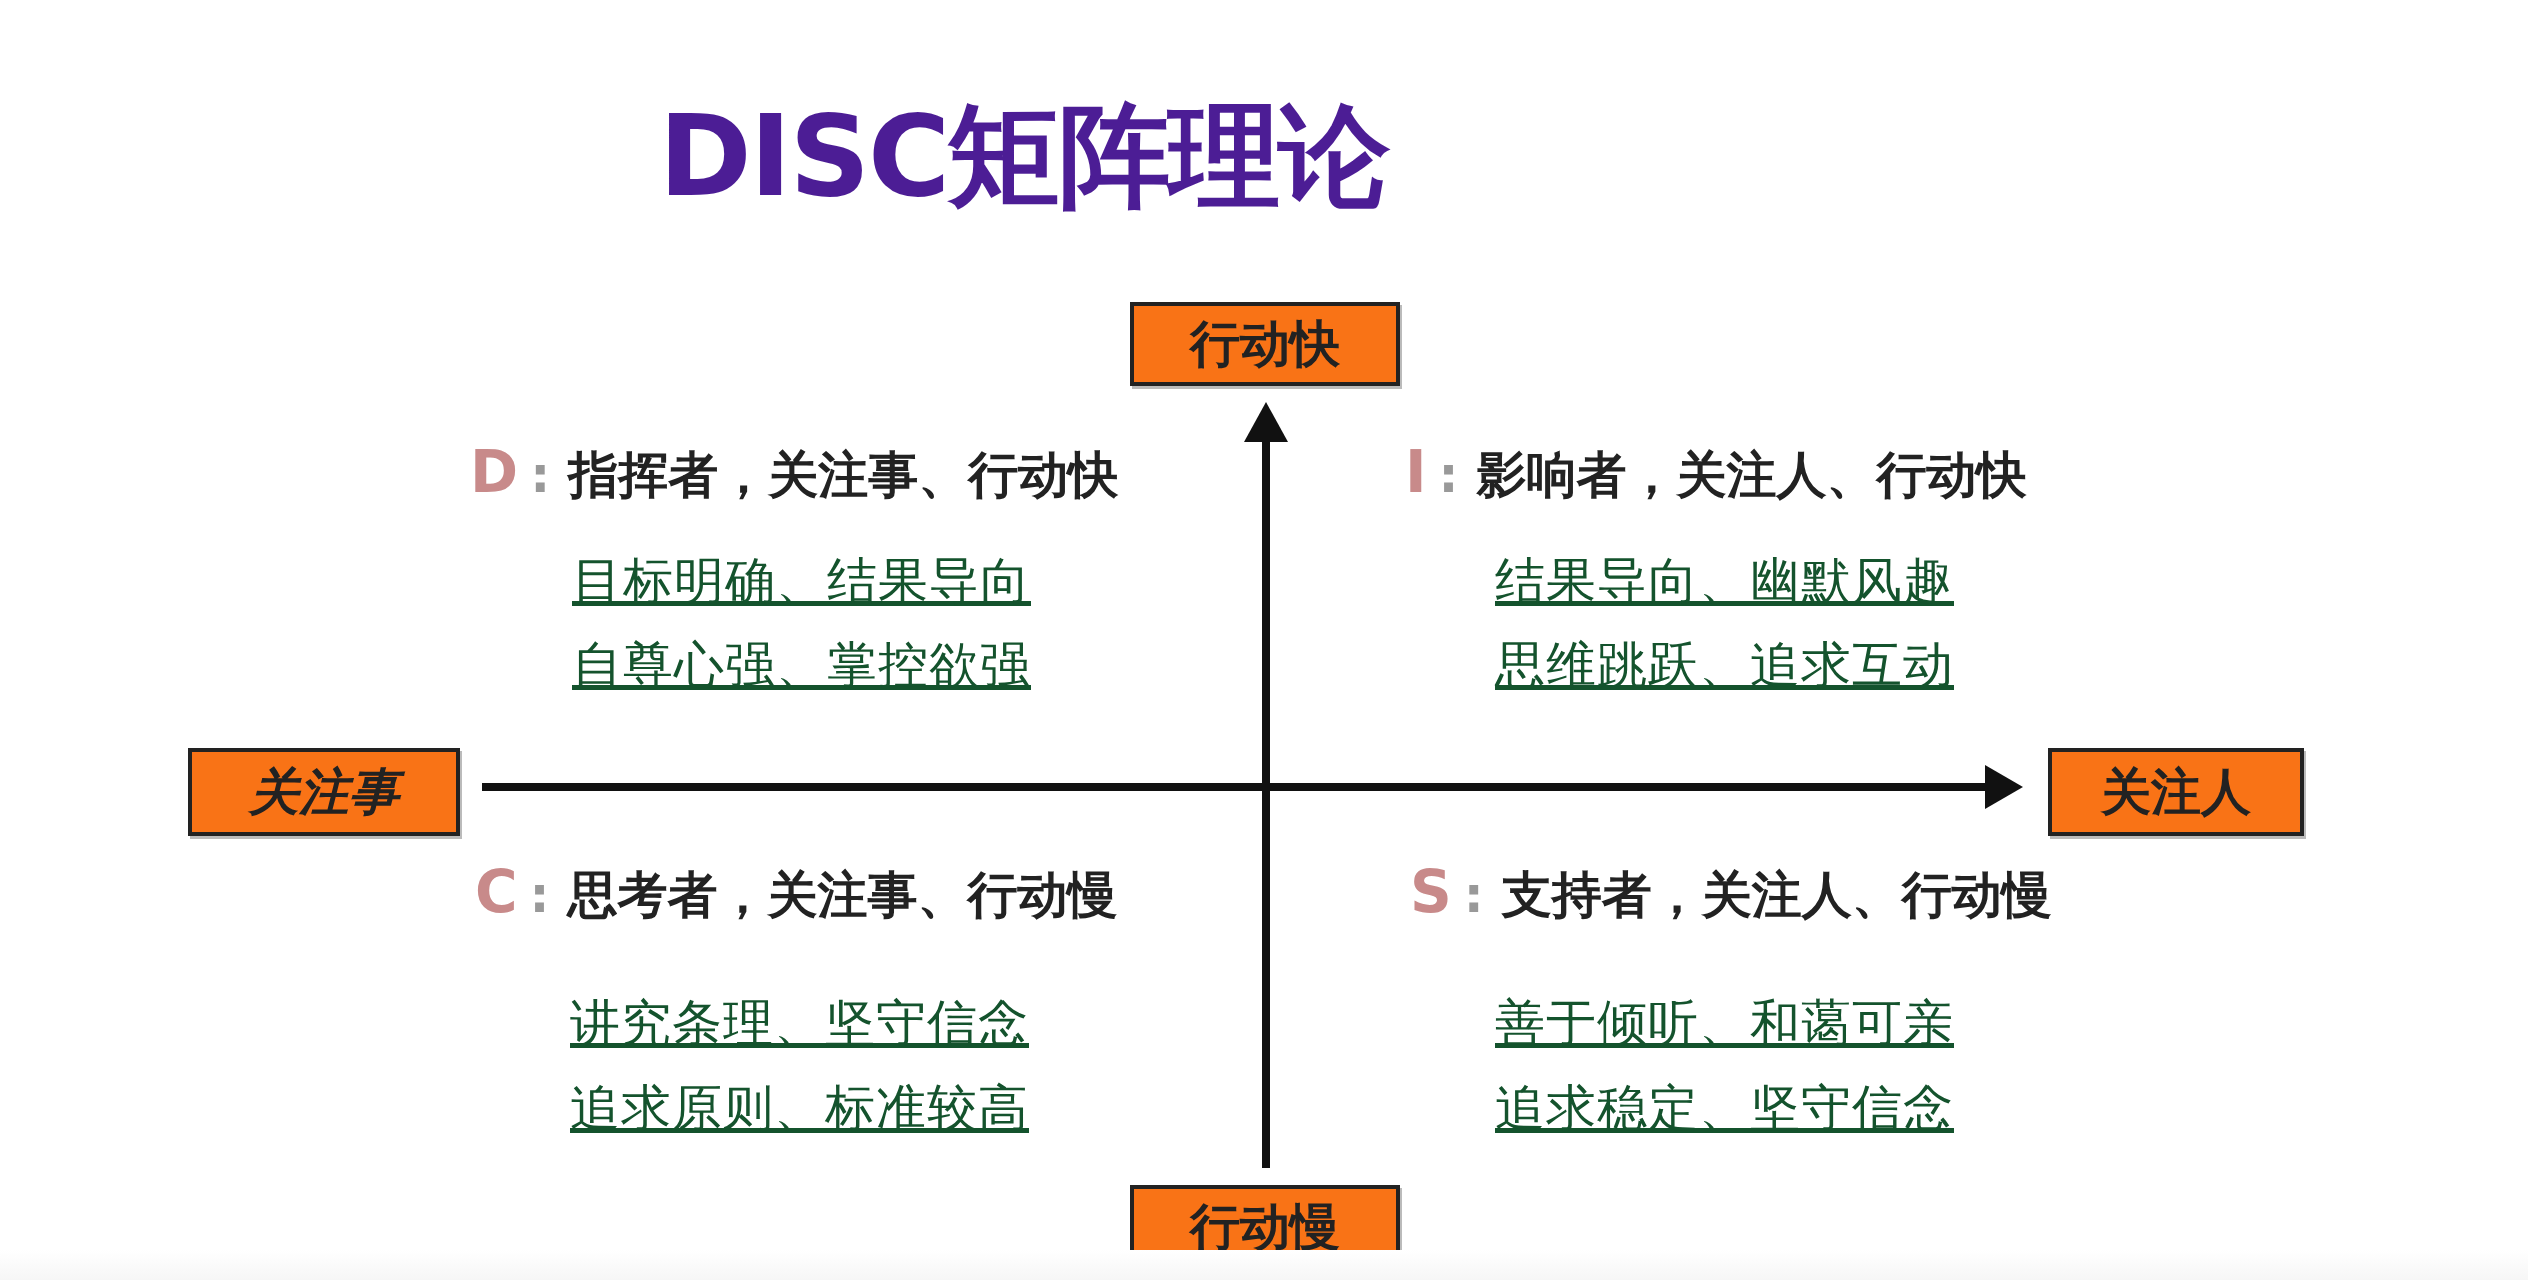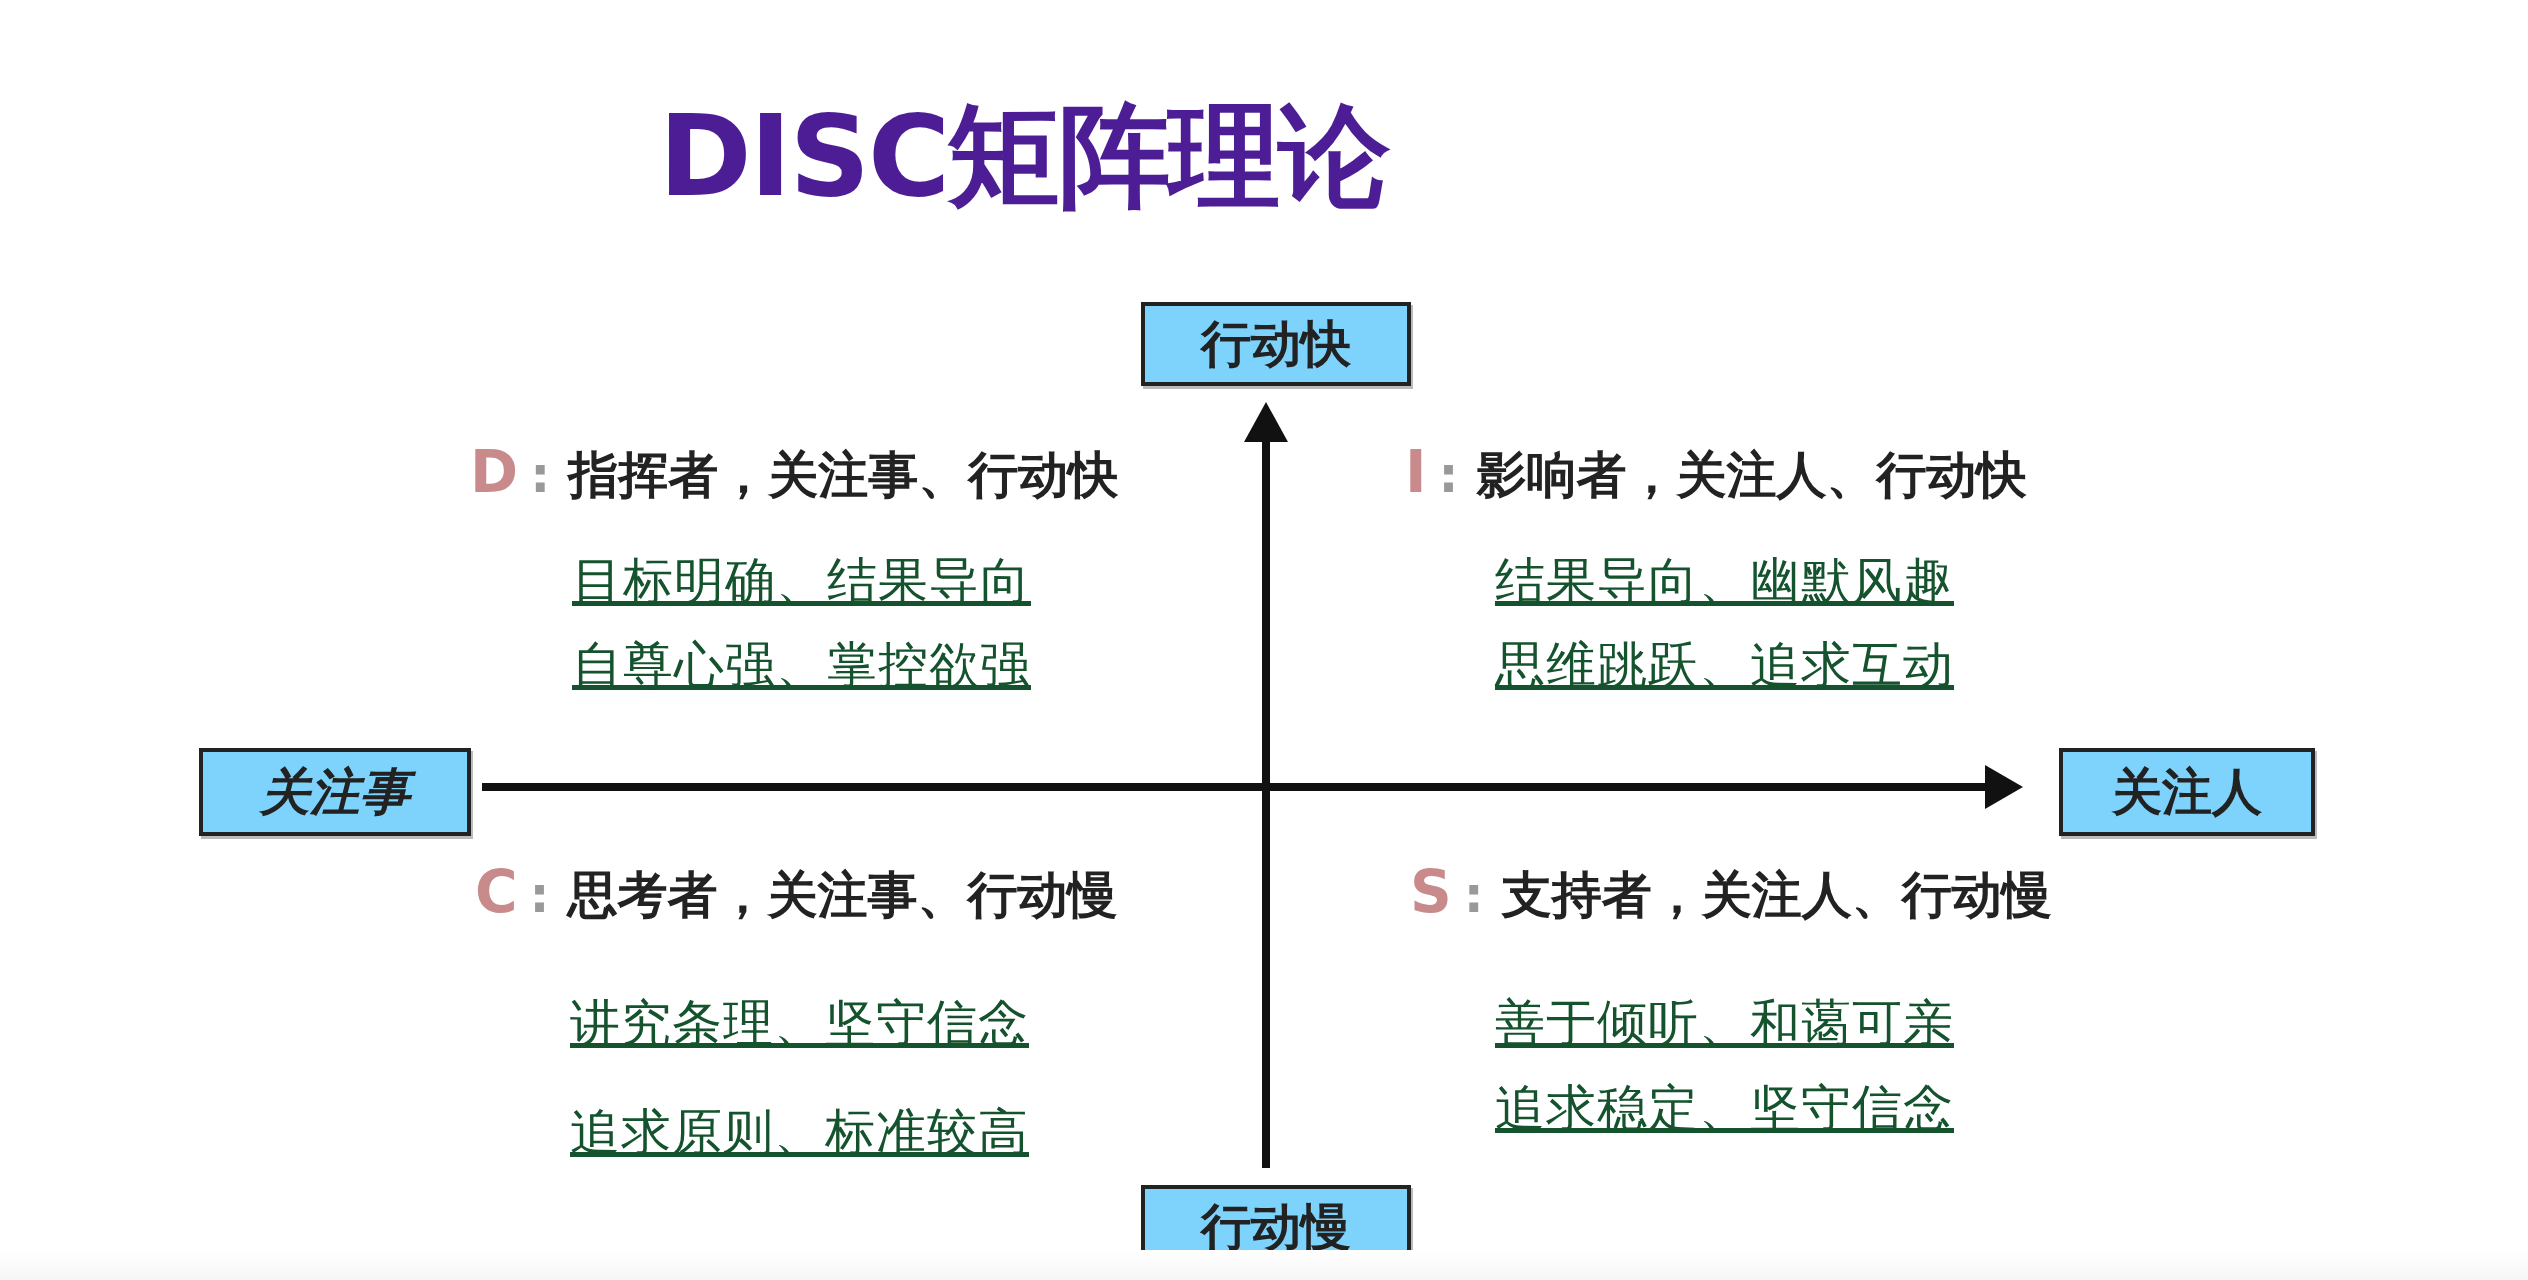--- a/index.html
+++ b/index.html
@@ -1,23 +1,23 @@
 <!DOCTYPE html>
 <html><head>
 <meta charset="utf-8">
 <style>
   html, body { margin:0; padding:0; background:#ffffff; }
   body { width:2528px; height:1280px; position:relative; overflow:hidden;
          font-family:"DejaVu Sans","Liberation Sans",sans-serif; color:#1a1a1a; }
   .title { position:absolute; left:0; width:2047px; top:82px; text-align:center;
            font-size:112px; font-weight:bold; letter-spacing:-2px; color:#4c1d95; }
-  .box { position:absolute; border:4px solid #222; background:#7dd3fc; box-sizing:border-box;
+  .box { position:absolute; border:4px solid #222; background:#f97316; box-sizing:border-box;
          display:flex; align-items:center; justify-content:center;
          font-size:50px; font-weight:bold; color:#222;
-         box-shadow:2px 3px 0 #bbb;margin-left:11px; }
+         box-shadow:2px 3px 0 #bbb; }
   .axis-h { position:absolute; left:482px; top:783px; width:1520px; height:8px; background:#111; }
   .arrow-right { position:absolute; left:1985px; top:765px; width:0; height:0;
          border-top:22px solid transparent; border-bottom:22px solid transparent;
          border-left:38px solid #111; }
   .axis-v { position:absolute; left:1262px; top:440px; width:8px; height:728px; background:#111; }
   .arrow-up { position:absolute; left:1244px; top:402px; width:0; height:0;
          border-left:22px solid transparent; border-right:22px solid transparent;
          border-bottom:40px solid #111; }
   .quad-head { position:absolute; font-size:50px; font-weight:bold; color:#222; white-space:nowrap; }
   .quad-letter { color:#c88a8a; font-weight:bold; font-size:58px; margin-right:12px; }
@@ -50,21 +50,21 @@
 <div class="quad-head" style="left:1405px; top:438px;">
   <span class="quad-letter">I</span><span class="quad-colon">:</span><span>影响者，关注人、行动快</span>
 </div>
 <div class="quad-line" style="left:1495px; top:548px;">结果导向、幽默风趣</div>
 <div class="quad-line" style="left:1495px; top:632px;">思维跳跃、追求互动</div>
 
 <div class="quad-head" style="left:475px; top:858px;">
   <span class="quad-letter">C</span><span class="quad-colon">:</span><span>思考者，关注事、行动慢</span>
 </div>
 <div class="quad-line" style="left:570px; top:990px;">讲究条理、坚守信念</div>
-<div class="quad-line" style="left:570px; top:1075px;margin-top:24px;">追求原则、标准较高</div>
+<div class="quad-line" style="left:570px; top:1075px;">追求原则、标准较高</div>
 
 <div class="quad-head" style="left:1410px; top:858px;">
   <span class="quad-letter">S</span><span class="quad-colon">:</span><span>支持者，关注人、行动慢</span>
 </div>
 <div class="quad-line" style="left:1495px; top:990px;">善于倾听、和蔼可亲</div>
 <div class="quad-line" style="left:1495px; top:1075px;">追求稳定、坚守信念</div>
 
 <div class="faint-bottom"></div>
 
 </body></html>

